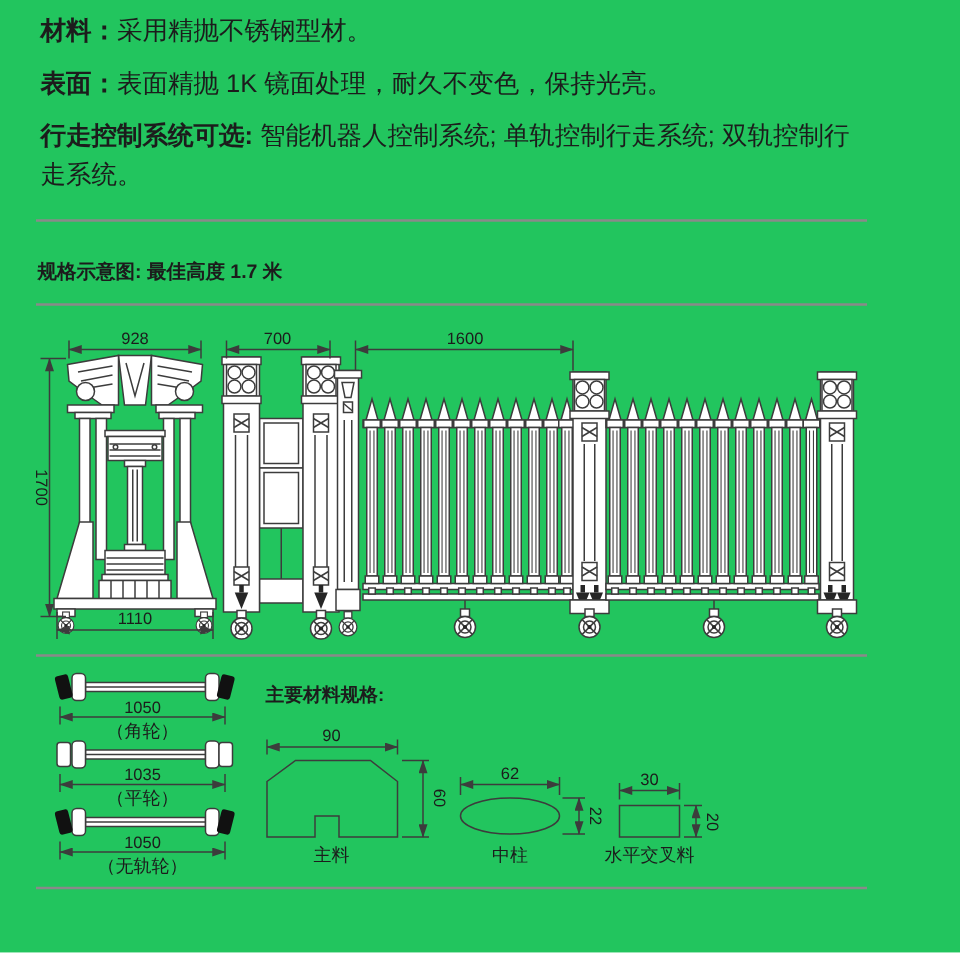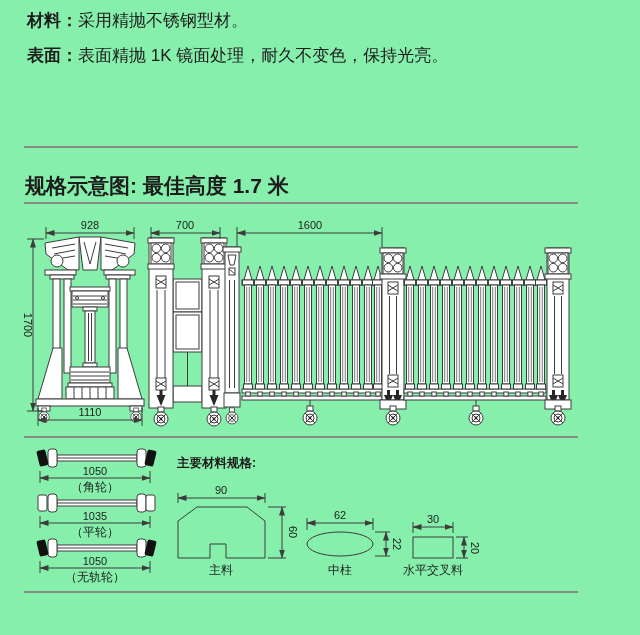--- a/index.html
+++ b/index.html
@@ -1,37 +1,38 @@
 <!DOCTYPE html>
 <html><head>
 <meta charset="utf-8">
 <style>
   html,body{margin:0;padding:0;background:#fff;}
-  .page{position:relative;width:640px;height:635px;background:#86efac;overflow:hidden;
+  .page{position:relative;width:640px;height:635px;background:#22c55e;overflow:hidden;
         font-family:"Liberation Sans","DejaVu Sans",sans-serif;color:#1c1c1c;}
   .specs{position:absolute;left:27px;top:8px;width:556px;font-size:17px;line-height:26px;}
   .specs p{margin:0 0 9px 0;}
   .specs .b{font-weight:700;}
-  .heading{position:absolute;left:25px;top:172px;font-size:21px;font-weight:700;}
+  .heading{position:absolute;left:25px;top:172px;font-size:13px;font-weight:700;}
   svg{position:absolute;left:0;top:0;}
   .ln{stroke:#3c3c3c;stroke-width:1;fill:none;}
   .fw{stroke:#3c3c3c;stroke-width:1;fill:#fff;}
   .rule{stroke:#8a8a8a;stroke-width:1.8;}
   text.d{font-family:"Liberation Sans",sans-serif;font-size:11px;fill:#1c1c1c;text-anchor:middle;}
   text.cjk{font-family:"Liberation Sans","DejaVu Sans",sans-serif;font-size:12px;fill:#1c1c1c;text-anchor:middle;}
   text.cjkb{font-family:"Liberation Sans","DejaVu Sans",sans-serif;font-size:12.5px;font-weight:700;fill:#1c1c1c;text-anchor:start;}
 </style>
 </head>
 <body>
 
 <div class="page">
 
   <div class="specs">
     <p><span class="b">材料：</span><span>采用精抛不锈钢型材。</span></p>
     <p><span class="b">表面：</span><span>表面精抛 1K 镜面处理，耐久不变色，保持光亮。</span></p>
+    <p><span class="b">行走控制系统可选:</span><span> 智能机器人控制系统; 单轨控制行走系统; 双轨控制行走系统。</span></p>
   </div>
 
   <div class="heading">规格示意图: 最佳高度 1.7 米</div>
 
   <svg width="640" height="635" viewBox="0 0 640 635">
     <defs>
       <marker id="aL" markerWidth="10" markerHeight="7" refX="0.5" refY="3" orient="0" markerUnits="userSpaceOnUse">
           <path d="M9,0 L0,3 L9,6 Z" fill="#3c3c3c"></path>
         </marker>
       <marker id="aR" markerWidth="10" markerHeight="7" refX="8.5" refY="3" orient="0" markerUnits="userSpaceOnUse">

